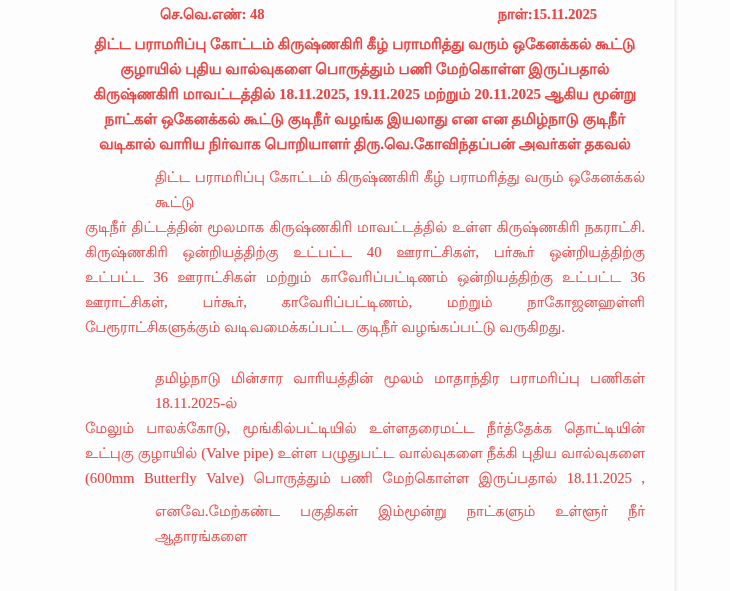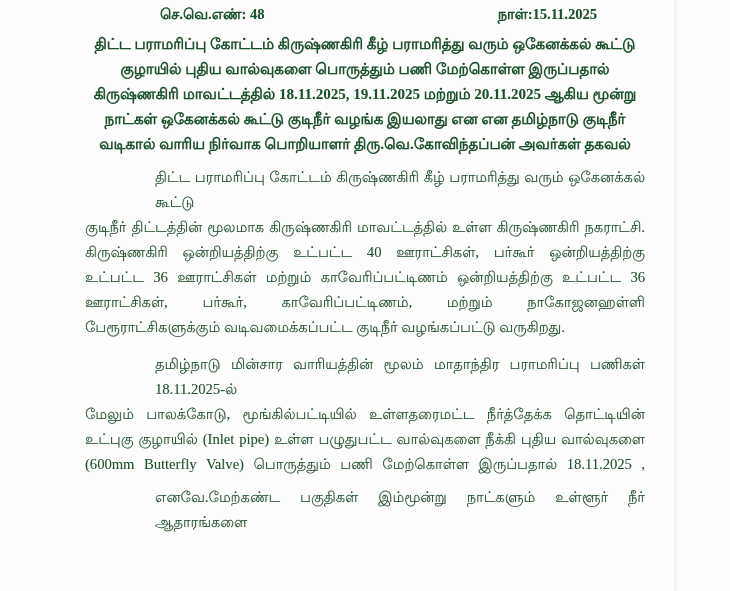--- a/index.html
+++ b/index.html
@@ -4,21 +4,21 @@
 <style>
   * { margin: 0; padding: 0; box-sizing: border-box; }
   html, body { background: #ffffff; }
   .page {
     position: relative;
     width: 730px;
     height: 591px;
     overflow: hidden;
     background: #fdfdfd;
     font-family: "Liberation Serif", "DejaVu Serif", serif;
-    color: #14532d;
+    color: #ef4444;
     padding-top: 6px;
     text-shadow: 0.4px 0 0 rgba(170, 60, 60, 0.28);
   }
   .content { margin: 0 85px; width: 560px; }
   .doc-header {
     display: flex;
     justify-content: space-between;
     padding-left: 75px;
     padding-right: 48px;
     height: 20px;
@@ -30,21 +30,21 @@
     font-size: 15px;
     font-weight: bold;
     line-height: 25px;
     text-align: center;
   }
   .para { font-size: 14.6px; line-height: 25px; }
   .para .line { text-align: justify; text-align-last: justify; }
   .para .line.indent { padding-left: 70px; }
   .para .line.endline { text-align-last: left; }
   .p1 { margin-top: 8px; }
-  .p2 { margin-top: 12px; font-family: Liberation Serif, serif; }
+  .p2 { margin-top: 26px; font-family: Liberation Serif, serif; }
   .p3 { margin-top: 8px; }
   .scan-edge {
     position: absolute;
     top: 0; right: 52px;
     width: 8px; height: 591px;
     background: linear-gradient(90deg, rgba(255,255,255,0) 0%, rgba(255,255,255,0.9) 45%, rgba(225,225,225,0.55) 60%, rgba(255,255,255,0) 100%);
     pointer-events: none;
   }
 </style>
 </head>
@@ -72,21 +72,21 @@
       <div class="line">குடிநீர் திட்டத்தின் மூலமாக கிருஷ்ணகிரி மாவட்டத்தில் உள்ள கிருஷ்ணகிரி நகராட்சி.</div>
       <div class="line">கிருஷ்ணகிரி ஒன்றியத்திற்கு உட்பட்ட 40 ஊராட்சிகள், பர்கூர் ஒன்றியத்திற்கு</div>
       <div class="line">உட்பட்ட 36 ஊராட்சிகள் மற்றும் காவேரிப்பட்டிணம் ஒன்றியத்திற்கு உட்பட்ட 36</div>
       <div class="line">ஊராட்சிகள், பர்கூர், காவேரிப்பட்டிணம், மற்றும் நாகோஜனஹள்ளி</div>
       <div class="line endline">பேரூராட்சிகளுக்கும் வடிவமைக்கப்பட்ட குடிநீர் வழங்கப்பட்டு வருகிறது.</div>
     </div>
 
     <div class="para p2">
       <div class="line indent">தமிழ்நாடு மின்சார வாரியத்தின் மூலம் மாதாந்திர பராமரிப்பு பணிகள் 18.11.2025-ல்</div>
       <div class="line">மேலும் பாலக்கோடு, மூங்கில்பட்டியில் உள்ளதரைமட்ட நீர்த்தேக்க தொட்டியின்</div>
-      <div class="line">உட்புகு குழாயில் (Inlet pipe) உள்ள பழுதுபட்ட வால்வுகளை நீக்கி புதிய வால்வுகளை</div>
+      <div class="line">உட்புகு குழாயில் (Valve pipe) உள்ள பழுதுபட்ட வால்வுகளை நீக்கி புதிய வால்வுகளை</div>
       <div class="line">(600mm Butterfly Valve) பொருத்தும் பணி மேற்கொள்ள இருப்பதால் 18.11.2025 ,</div>
     </div>
 
     <div class="para p3">
       <div class="line indent">எனவே.மேற்கண்ட பகுதிகள் இம்மூன்று நாட்களும் உள்ளூர் நீர் ஆதாரங்களை</div>
 
     </div>
 
   </div>
 

